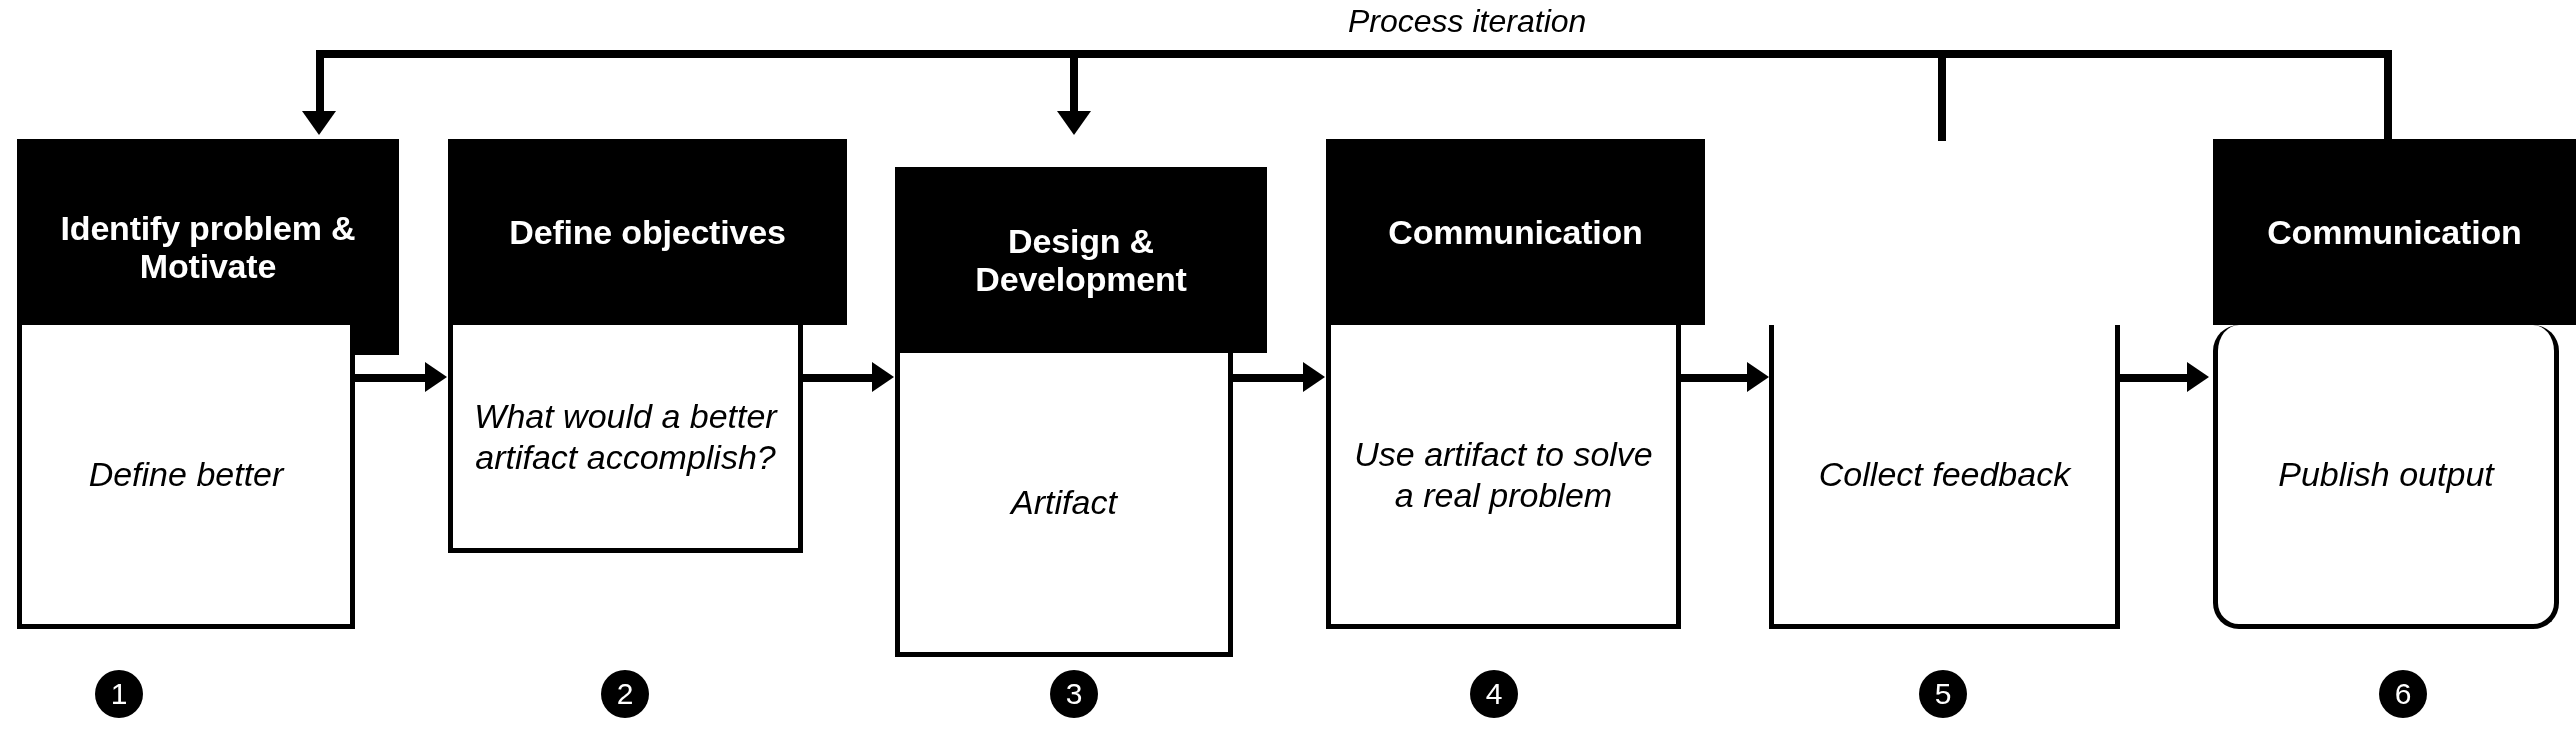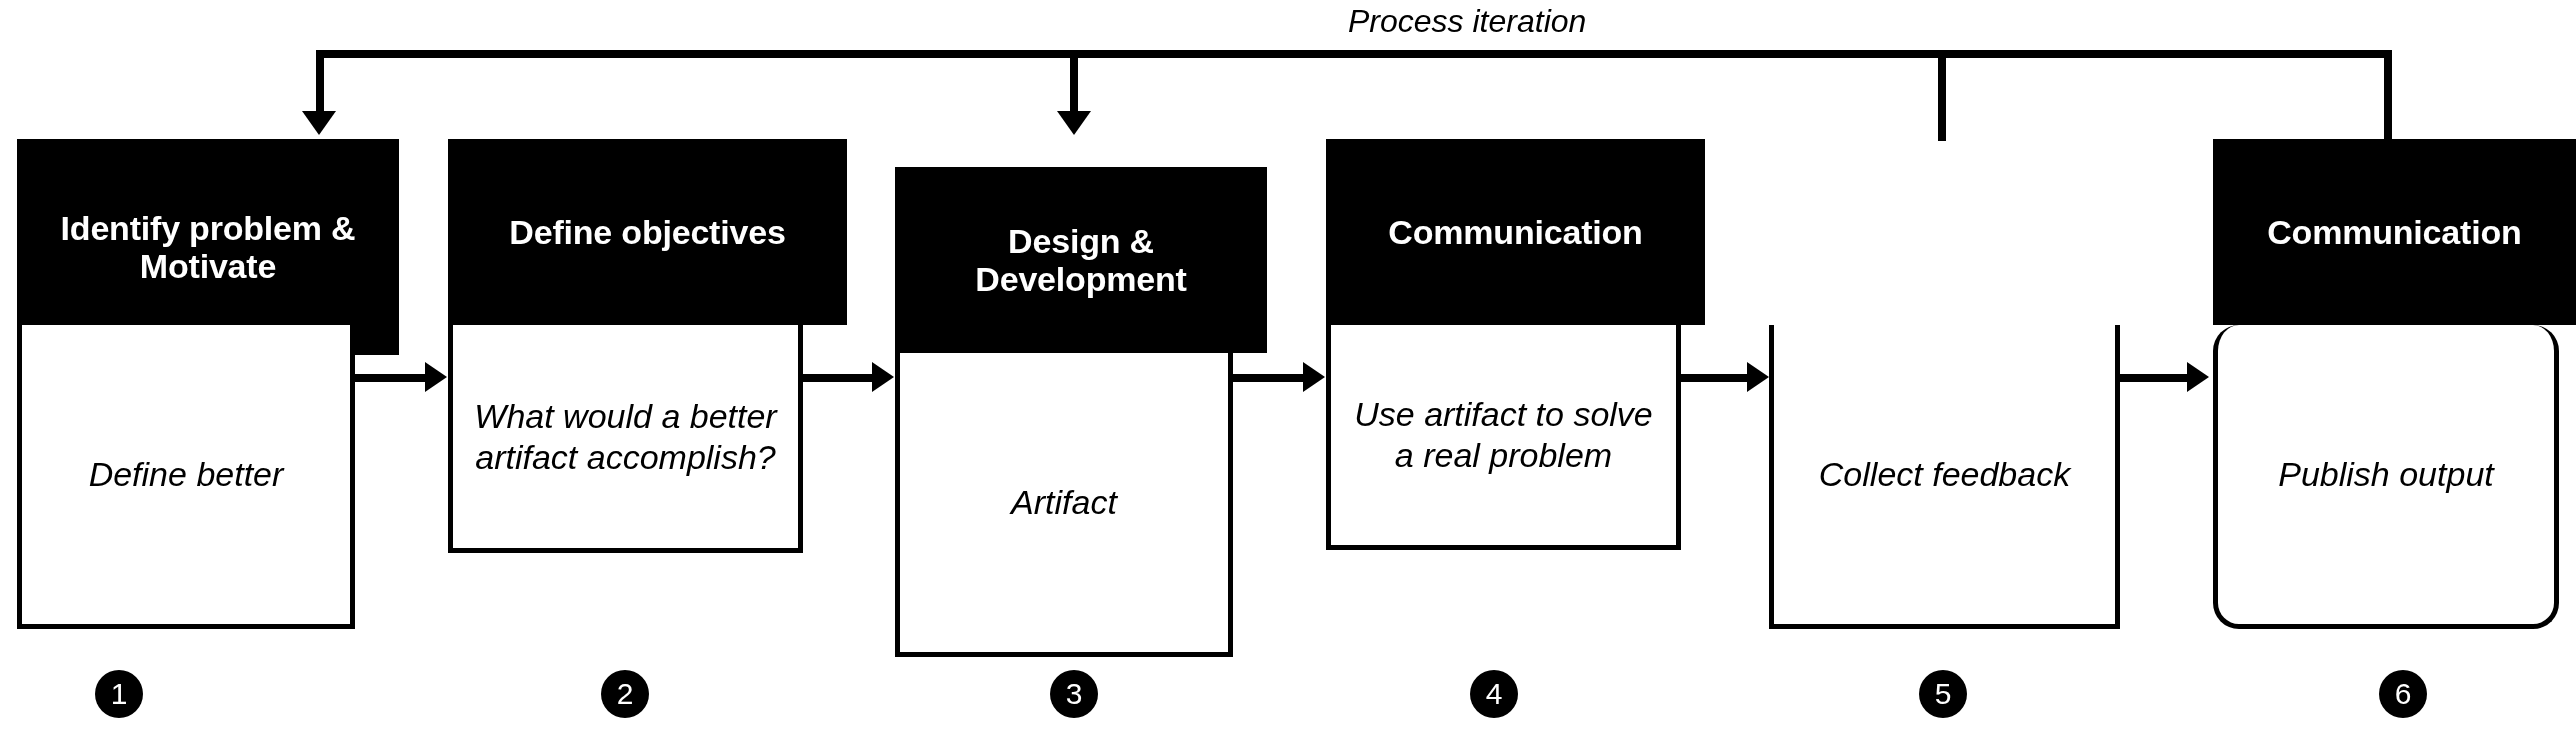--- a/index.html
+++ b/index.html
@@ -102,21 +102,21 @@
   </div>
   <div class="numcircle" style="left:1050px;top:670px;width:48px;height:48px;font-size:30px;">
     <span>3</span>
   </div>
 
   <div class="hline" style="left:1233px;top:374px;width:70px;height:7.6px;"></div>
   <div class="arrow-right" style="left:1303px;top:362px;"></div>
 
   <div class="pbox" style="left:1326px;top:139px;width:355px;height:490px;">
     <div class="hdr" style="height:186px;font-size:34px;padding:0 12px;">Communication</div>
-    <div class="bdy" style="top:186px;height:225px;">
+    <div class="bdy" style="top:186px;height:304px;">
       <span style="font-size:34px;">Use artifact to solve a real problem</span>
     </div>
   </div>
   <div class="numcircle" style="left:1470px;top:670px;width:48px;height:48px;font-size:30px;">
     <span>4</span>
   </div>
 
   <div class="hline" style="left:1681px;top:374px;width:67px;height:7.6px;"></div>
   <div class="arrow-right" style="left:1747px;top:362px;"></div>
 

